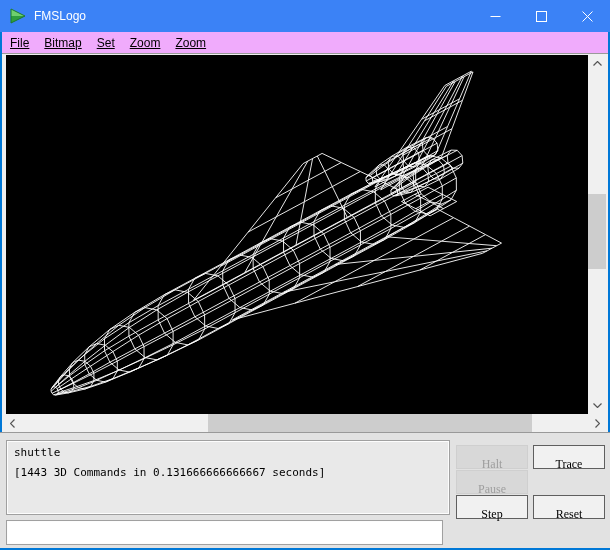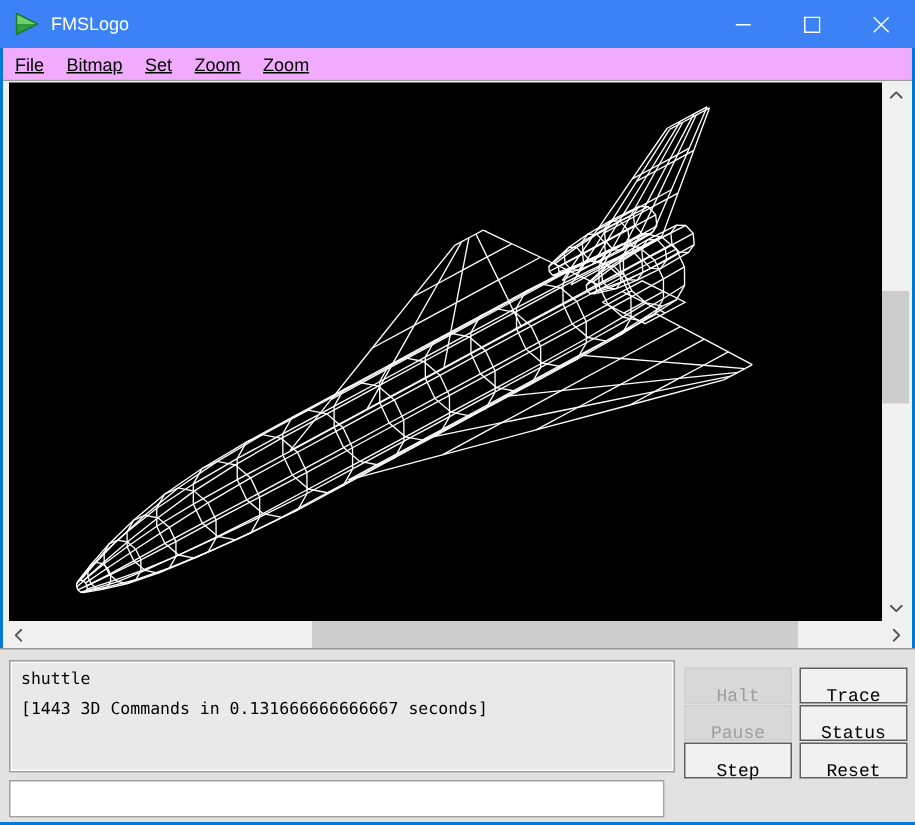--- a/index.html
+++ b/index.html
@@ -29,21 +29,21 @@
   .vscroll .sb-arrow{width:18px;height:17px;left:0;}
   .hscroll .sb-arrow{width:17px;height:19px;top:0;}
   .sb-thumb{position:absolute;background:#cdcdcd;}
   
   .commander{position:absolute;left:0;top:432px;width:610px;height:116px;background:#e2e2e2;border-top:1px solid #999;box-sizing:border-box;}
   .out-box{position:absolute;left:6px;top:7px;width:444px;height:75px;background:#e9e9e9;border:1px solid #a0a0a0;box-shadow:inset 0 0 0 1px #fdfdfd;box-sizing:border-box;
            font-family:"DejaVu Sans Mono","Liberation Mono",monospace;font-size:11px;line-height:20px;color:#000;padding:2px 7px;overflow:hidden;}
   .in-box{position:absolute;left:6px;top:87px;width:437px;height:25px;background:#ffffff;border:1px solid #a0a0a0;box-shadow:inset 0 0 0 1px #fdfdfd;box-sizing:border-box;
           font-family:"DejaVu Sans Mono","Liberation Mono",monospace;font-size:11px;color:#000;padding:2px 6px;outline:none;}
   .btn-grid{position:absolute;left:456px;top:12px;width:149px;height:96px;}
-  .cmd-btn{position:absolute;width:72px;height:21px;font-family:Liberation Mono, monospace;font-size:12px;
+  .cmd-btn{position:absolute;width:72px;height:21px;font-family:Liberation Serif, serif;font-size:12px;
            background:#f1f1f1;border:1px solid #5f5f5f;color:#000;padding:11px;box-sizing:border-box;}
   .cmd-btn.disabled{background:#d8d8d8;border:1px solid #cfcfcf;color:#9e9e9e;}
   
   .edge{position:absolute;background:#0078d7;}
 </style>
 </head>
 <body>
 
 <div class="window">
 
@@ -217,19 +217,18 @@
   <div class="commander">
     <div class="out-box" id="outbox">
         <div>shuttle</div>
         <div>[1443 3D Commands in 0.131666666666667 seconds]</div>
       </div>
     <input class="in-box" id="inbox" type="text" style="">
     <div class="btn-grid" id="btngrid">
         <button class="cmd-btn disabled" style="left: 0px; top: 0px;">Halt</button>
         <button class="cmd-btn disabled" style="left: 0px; top: 25px;">Pause</button>
         <button class="cmd-btn" style="left: 77px; top: 0px;">Trace</button>
-        <button class="cmd-btn" style="left: 77px; top: 25px;">Status</button>
         <button class="cmd-btn" style="left: 0px; top: 50px;">Step</button>
         <button class="cmd-btn" style="left: 77px; top: 50px;">Reset</button>
       </div>
   </div>
 
 </div>
 
 </body></html>

